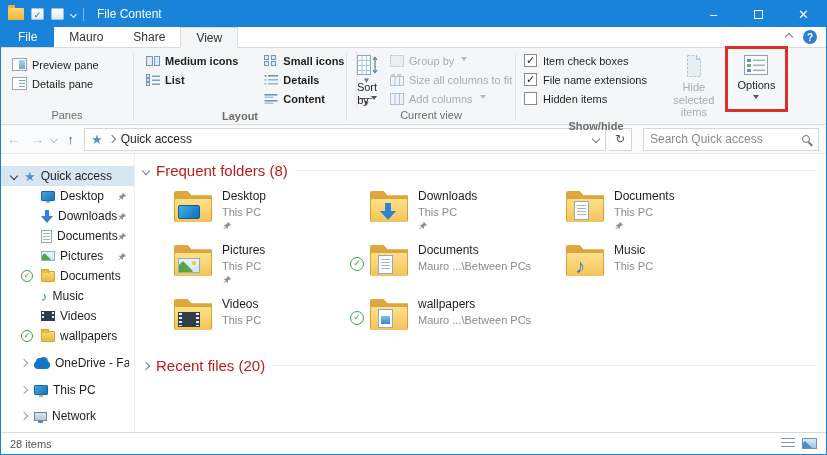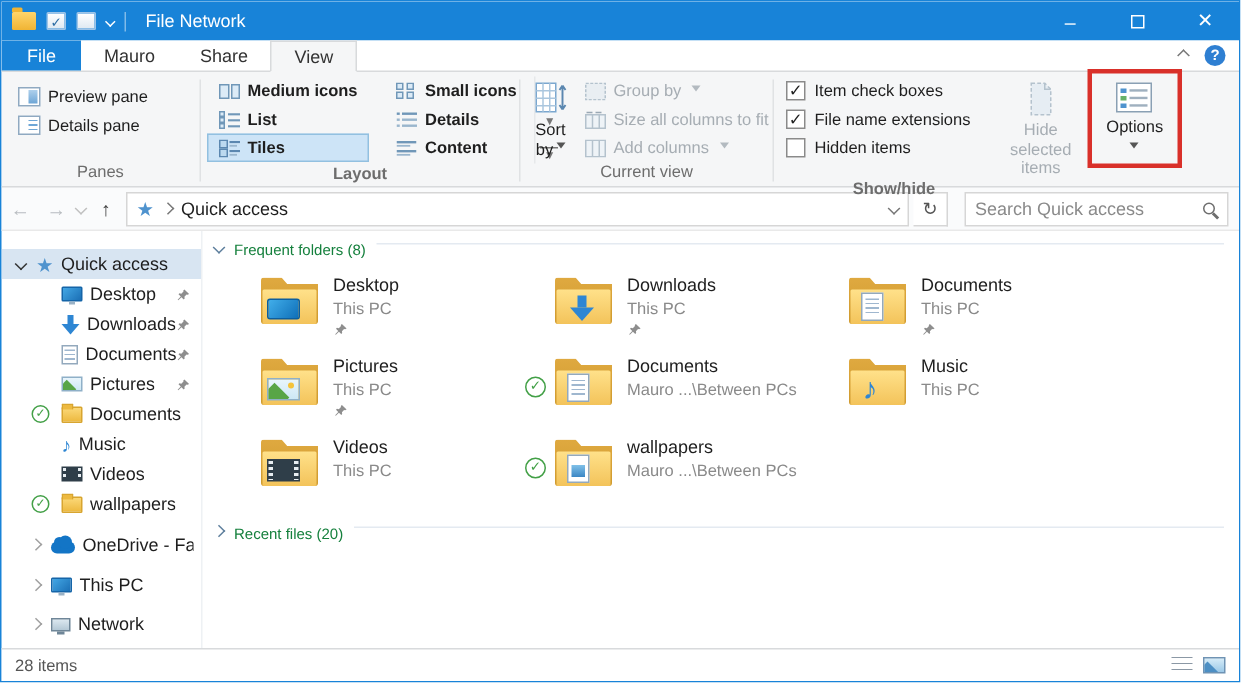--- a/index.html
+++ b/index.html
@@ -94,21 +94,21 @@
   .lvl-child { padding-left:40px; }
   .lvl-grp { padding-left:18px; }
   .mt { margin-top:7px; }
   .mt2 { margin-top:6px; }
   .pin-right { position:absolute; right:7px; top:5px; }
   .badge-abs { position:absolute; left:20px; top:4px; }
   .slabel { overflow:hidden; }
   .clip { max-width:74px; white-space:nowrap; overflow:hidden; display:inline-block; }
 
   .content { flex:1; border-left:1px solid #eef1f4; padding:8px 10px 0 5px; overflow:hidden; }
-  .sec-head { display:flex; align-items:flex-start; gap:7px; font-size:10px; color:#15803d; padding-left:3px; }
+  .sec-head { display:flex; align-items:center; gap:7px; font-size:15px; color:#b91c1c; padding-left:3px; }
   .sec-head .chev { border-color:#5e7f9d; }
   .sec-line { flex:1; height:1px; background:#e4eaf1; }
   .recent { margin-top:13px; }
 
   .tiles { display:grid; grid-template-columns:repeat(3,196px); row-gap:6px; padding:9px 0 0 16px; }
   .tile { width:190px; height:48px; display:flex; align-items:flex-start; position:relative; padding-left:18px; }
   .tile-text { margin-left:10px; font-size:12px; line-height:1.3; padding-top:1px; }
   .tile-name { color:#1e1e1e; }
   .tile-loc { color:#8a8a8a; font-size:11px; }
   .tile-pin { display:block; margin-top:1px; }
@@ -175,21 +175,21 @@
 
 <div class="window">
 
   <div class="titlebar">
     <div class="qat">
       <span class="logo-folder"></span>
       <span class="qat-ico checked"></span>
       <span class="qat-ico"></span>
       <span class="chev chev-down chev-white"></span>
       <span class="qat-sep"></span>
-      <span class="win-title">File Network</span>
+      <span class="win-title">File Content</span>
     </div>
     <div class="caption">
       <span class="cap-btn">
           <span>–</span>
         </span>
       <span class="cap-btn">
           <span class="max-box"></span>
         </span>
       <span class="cap-btn">
           <span>✕</span>
@@ -240,31 +240,20 @@
           <div class="layopt">
             <svg width="14" height="12">
                 <rect x="0.5" y="0.5" width="3" height="3" fill="#dcebf7" stroke="#7097b8"></rect>
                 <rect x="6" y="1.5" width="8" height="1.4" fill="#7097b8"></rect>
                 <rect x="0.5" y="4.5" width="3" height="3" fill="#dcebf7" stroke="#7097b8"></rect>
                 <rect x="6" y="5.5" width="8" height="1.4" fill="#7097b8"></rect>
                 <rect x="0.5" y="8.5" width="3" height="3" fill="#dcebf7" stroke="#7097b8"></rect>
                 <rect x="6" y="9.5" width="8" height="1.4" fill="#7097b8"></rect>
               </svg>
             <span>List</span>
-          </div>
-          <div class="layopt selected">
-            <svg width="14" height="12">
-                <rect x="0.5" y="0.5" width="5" height="5" fill="#bcd9ef" stroke="#5b87b0"></rect>
-                <rect x="7" y="1" width="7" height="1.4" fill="#5b87b0"></rect>
-                <rect x="7" y="3.6" width="5" height="1.2" fill="#9ab6cd"></rect>
-                <rect x="0.5" y="6.5" width="5" height="5" fill="#bcd9ef" stroke="#5b87b0"></rect>
-                <rect x="7" y="7" width="7" height="1.4" fill="#5b87b0"></rect>
-                <rect x="7" y="9.6" width="5" height="1.2" fill="#9ab6cd"></rect>
-              </svg>
-            <span>Tiles</span>
           </div>
         </div>
         <div class="laycol" style="margin-left:10px;">
           <div class="layopt">
             <svg width="14" height="12">
                 <rect x="0.5" y="0.5" width="4" height="4" fill="#dcebf7" stroke="#7097b8"></rect>
                 <rect x="7.5" y="0.5" width="4" height="4" fill="#dcebf7" stroke="#7097b8"></rect>
                 <rect x="0.5" y="6.5" width="4" height="4" fill="#dcebf7" stroke="#7097b8"></rect>
                 <rect x="7.5" y="6.5" width="4" height="4" fill="#dcebf7" stroke="#7097b8"></rect>
               </svg>

